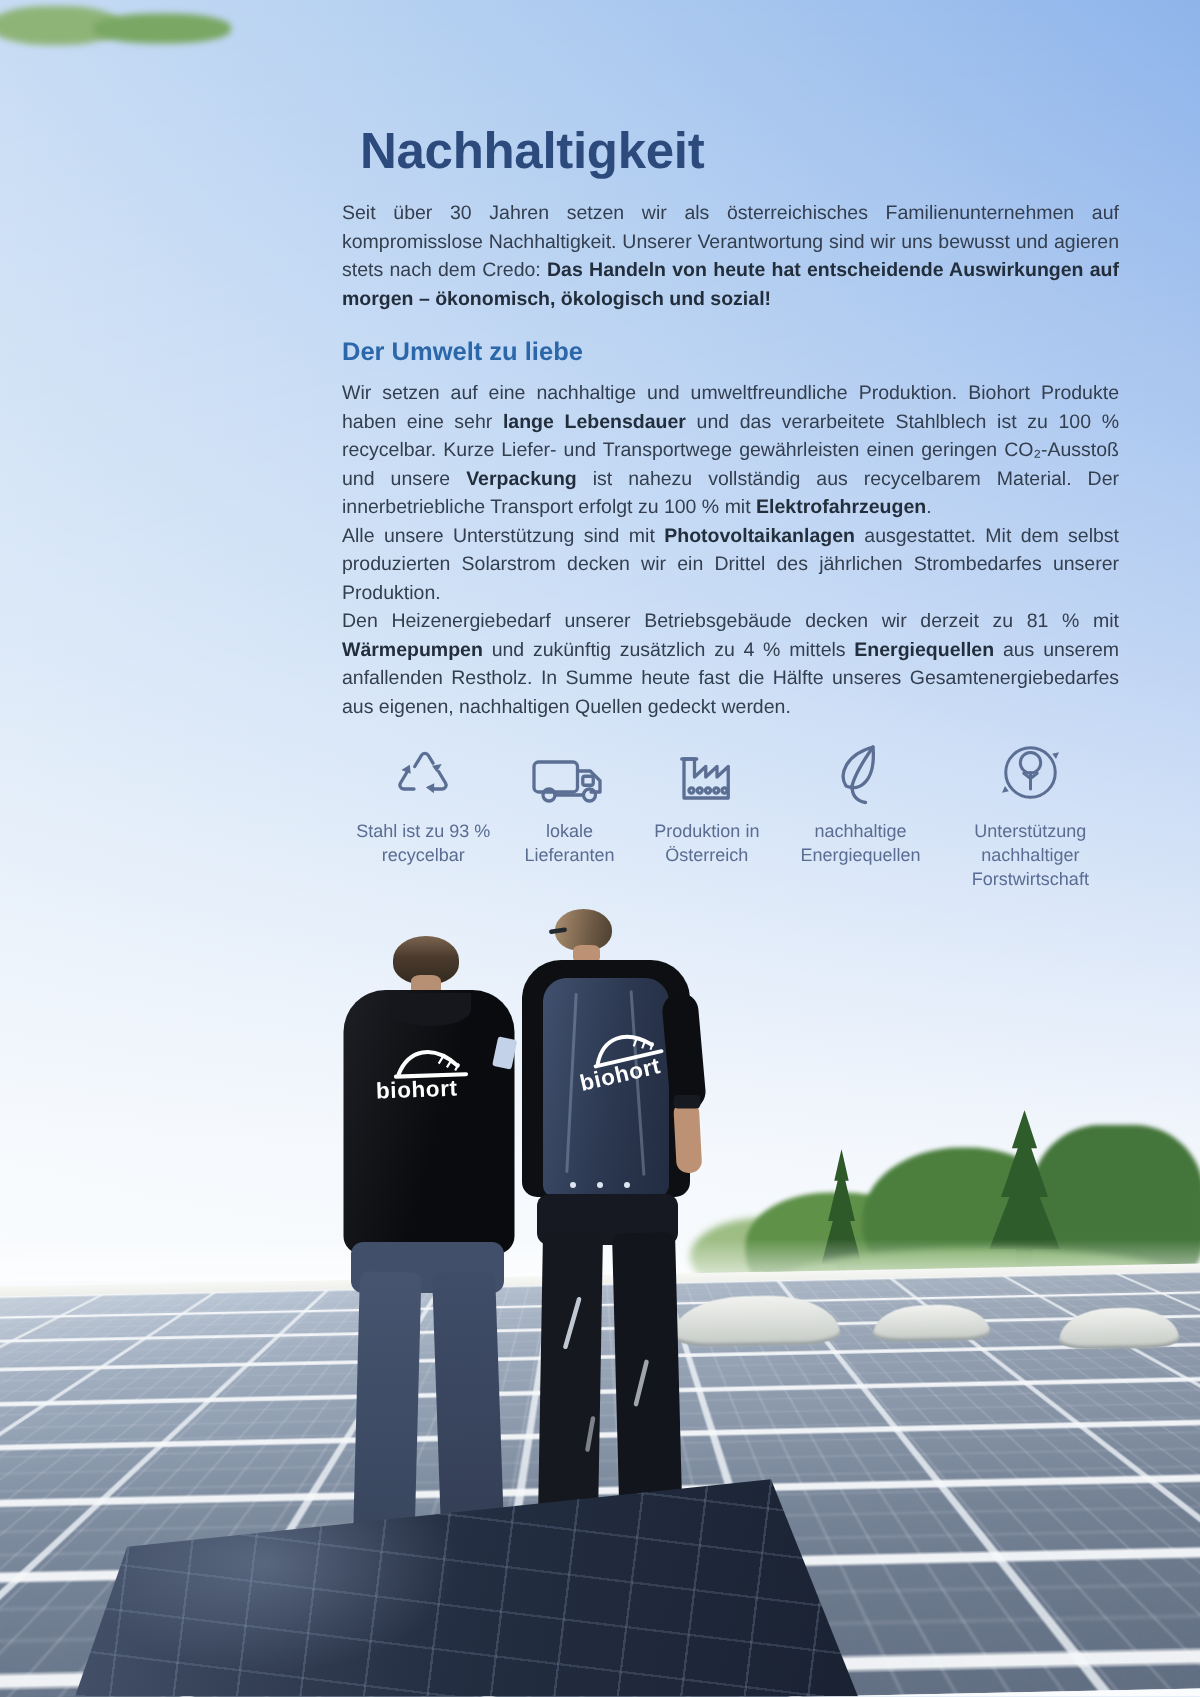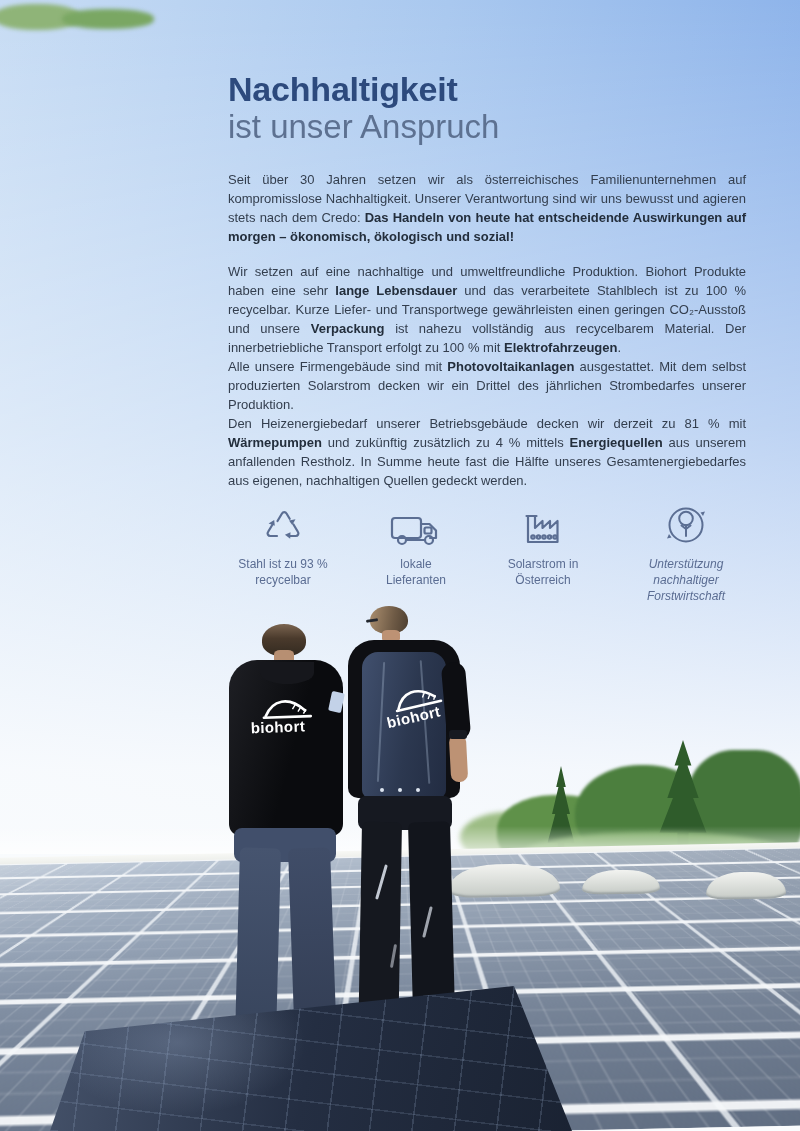--- a/index.html
+++ b/index.html
@@ -95,29 +95,29 @@
   .front-panel{position:absolute;left:50px;top:970px;width:580px;height:161px;
     clip-path:polygon(6% 38%,80% 10%,90% 100%,0 100%);
     background:
       repeating-linear-gradient(97deg, rgba(150,170,200,.22) 0 1.5px, rgba(0,0,0,0) 1.5px 42px),
       repeating-linear-gradient(7deg, rgba(150,170,200,.18) 0 1.5px, rgba(0,0,0,0) 1.5px 30px),
       radial-gradient(closest-side at 22% 45%, rgba(180,200,230,.28), rgba(0,0,0,0)),
       linear-gradient(100deg,#46536b 0%,#242e42 45%,#18202f 100%);}
 
   
   .content{position:absolute;left:228px;top:70px;width:518px;z-index:2;}
-  .title-bold{margin:0;font-size:34px;line-height:38px;font-weight:700;color:#2d4a7d;letter-spacing:-.2px;}
+  .title-bold{margin:12px;font-size:34px;line-height:38px;font-weight:700;color:#2d4a7d;letter-spacing:-.2px;}
   .title-light{margin:0 0 24px 0;font-size:33px;line-height:38px;font-weight:300;color:#5d7191;}
   .intro,.body-p{margin:0;font-size:13px;line-height:19px;color:#333e4e;text-align:justify;}
   .intro{margin-bottom:16px;}
   .b{font-weight:700;color:#232e3c;}
   .section-heading{margin:0 0 6px 0;font-size:17px;line-height:22px;font-weight:700;color:#2b67a9;}
   .features{display:flex;justify-content:space-between;margin-top:14px;width:518px;}
   .feature{text-align:center;}
-  .f1{width:110px;} .f2{width:88px;} .f3{width:98px;} .f4{width:110px;} .f5{width:120px;font-style:italic;}
+  .f1{width:110px;} .f2{width:88px;} .f3{width:98px;} .f4{width:110px;} .f5{width:120px;}
   .feature .icon-box{height:44px;display:flex;align-items:flex-end;justify-content:center;margin-bottom:8px;}
   .feature-label{font-size:12px;line-height:16px;color:#5a6c92;white-space:pre-line;}
   .icon-stroke{stroke:#5b6e93;fill:none;stroke-width:2.2;stroke-linecap:round;stroke-linejoin:round;}
   .icon-fill{fill:#5b6e93;}
   .page-number{position:absolute;right:53px;top:1087px;z-index:3;font-size:11.5px;font-weight:700;color:#11151d;}
 </style>
 </head>
 <body>
 
 <div class="page">
@@ -202,26 +202,26 @@
       <div class="hip"></div>
       <div class="leg-l"></div>
       <div class="leg-r"></div>
     </div>
 
     <div class="front-panel"></div>
   </div>
 
   <div class="content">
     <h1 class="title-bold">Nachhaltigkeit</h1>
-    <h1 class="title-light">ist unser Anspruch</h1>
 
     <p class="intro"><span>Seit über 30 Jahren setzen wir als österreichisches Familienunternehmen auf kompromisslose Nachhaltigkeit. Unserer Verantwortung sind wir uns bewusst und agieren stets nach dem Credo: </span><span class="b">Das Handeln von heute hat entscheidende Auswirkungen auf morgen – ökonomisch, ökologisch und sozial!</span></p>
 
+    <h2 class="section-heading">Der Umwelt zu liebe</h2>
     <p class="body-p"><span>Wir setzen auf eine nachhaltige und umweltfreundliche Produktion. Biohort Produkte haben eine sehr </span><span class="b">lange Lebensdauer</span><span> und das verarbeitete Stahlblech ist zu 100 % recycelbar. Kurze Liefer- und Transportwege gewährleisten einen geringen CO₂-Ausstoß und unsere </span><span class="b">Verpackung</span><span> ist nahezu vollständig aus recycelbarem Material. Der innerbetriebliche Transport erfolgt zu 100 % mit </span><span class="b">Elektrofahrzeugen</span><span>.</span></p>
-    <p class="body-p"><span>Alle unsere Firmengebäude sind mit </span><span class="b">Photovoltaikanlagen</span><span> ausgestattet. Mit dem selbst produzierten Solarstrom decken wir ein Drittel des jährlichen Strombedarfes unserer Produktion.</span></p>
+    <p class="body-p"><span>Alle unsere Unterstützung sind mit </span><span class="b">Photovoltaikanlagen</span><span> ausgestattet. Mit dem selbst produzierten Solarstrom decken wir ein Drittel des jährlichen Strombedarfes unserer Produktion.</span></p>
     <p class="body-p"><span>Den Heizenergiebedarf unserer Betriebsgebäude decken wir derzeit zu 81 % mit </span><span class="b">Wärmepumpen</span><span> und zukünftig zusätzlich zu 4 % mittels </span><span class="b">Energiequellen</span><span> aus unserem anfallenden Restholz. In Summe heute fast die Hälfte unseres Gesamtenergiebedarfes aus eigenen, nachhaltigen Quellen gedeckt werden.</span></p>
 
     <div class="features">
 
       <div class="feature f1">
         <div class="icon-box">
           <svg width="46" height="42" viewBox="0 0 46 42">
             <g class="icon-stroke">
               <path d="M17.5 15 l4.5 -7.5 a2.6 2.6 0 0 1 4.5 0 l3.2 5.3"></path>
               <path d="M33.5 18.5 l4.5 7.5 a2.6 2.6 0 0 1 -2.2 4 h-6.5"></path>
@@ -262,24 +262,37 @@
               <path d="M8 34 V8 h7 v12 l7.5 -7 v7 l7.5 -7 v7 l7.5 -7 V34 z"></path>
               <path d="M6.5 8 h10"></path>
               <circle cx="13" cy="29" r="1.7"></circle>
               <circle cx="18.5" cy="29" r="1.7"></circle>
               <circle cx="24" cy="29" r="1.7"></circle>
               <circle cx="29.5" cy="29" r="1.7"></circle>
               <circle cx="35" cy="29" r="1.7"></circle>
             </g>
           </svg>
         </div>
-        <div class="feature-label">Solarstrom in
+        <div class="feature-label">Produktion in
 Österreich</div>
       </div>
 
+      <div class="feature f4">
+        <div class="icon-box">
+          <svg width="38" height="44" viewBox="0 0 38 44">
+            <g class="icon-stroke">
+              <path d="M27 4 C9 9 4 22 9 30 C18 34 29 27 27 4 Z"></path>
+              <path d="M27 4 C20 14 15 22 13 30"></path>
+              <path d="M13 30 C13 36 16 40 22 41"></path>
+            </g>
+          </svg>
+        </div>
+        <div class="feature-label">nachhaltige
+Energiequellen</div>
+      </div>
 
       <div class="feature f5">
         <div class="icon-box">
           <svg width="46" height="46" viewBox="0 0 46 46">
             <g class="icon-stroke" style="stroke-width:2">
               <circle cx="23" cy="23" r="16.5"></circle>
               <circle cx="23" cy="16.5" r="6.8"></circle>
               <path d="M23 23 v11 M23 27 l-4.5 -3.5 M23 27 l4.5 -3.5"></path>
             </g>
             <g class="icon-fill">

